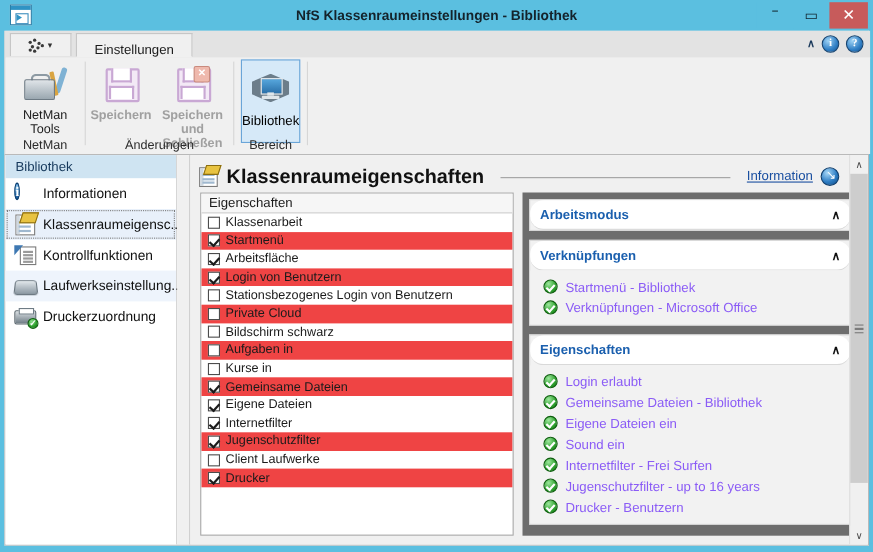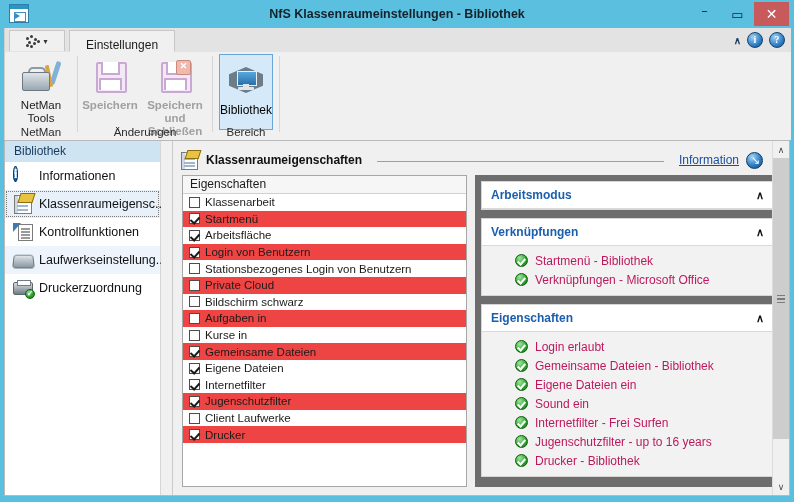--- a/index.html
+++ b/index.html
@@ -170,21 +170,21 @@
      border:1px solid #0f5f0f;box-sizing:border-box;color:#fff;font-size:8px;line-height:8px;text-align:center;font-weight:bold;}
 
   
   #splitter{position:absolute;left:156px;top:0;width:12px;height:354px;background:#f0f0f0;
     border-right:1px solid #c9c9c9;box-sizing:border-box;}
 
   
   #main{position:absolute;left:168px;top:0;right:0;height:354px;background:#f0f0f0;overflow:hidden;}
   #main-header{position:absolute;left:8px;top:8px;right:26px;height:22px;display:flex;align-items:center;gap:7px;}
   .ic-doc2{width:18px;height:18px;position:relative;flex:0 0 18px;}
-  #main-title{font-weight:bold;font-size:12px;color:#111;white-space:nowrap;}
+  #main-title{font-weight:bold;font-size:18px;color:#111;white-space:nowrap;}
   #title-rule{flex:1 1 auto;height:1px;background:#9f9f9f;margin:0 8px;position:relative;top:1px;}
   #info-link{color:#1a4fa0;text-decoration:underline;font-size:12px;white-space:nowrap;}
   #info-badge{width:17px;height:17px;border-radius:50%;flex:0 0 17px;
      background:radial-gradient(circle at 35% 28%, #a8d8f7 0%, #2f7ec4 55%, #0f4a86 100%);
      border:1px solid #0d3c6b;box-sizing:border-box;position:relative;}
   #info-badge .ar{position:absolute;left:4px;top:3px;width:8px;height:8px;color:#fff;font-size:11px;line-height:8px;}
 
   
   #listbox{
     position:absolute;left:9px;top:34px;width:285px;height:312px;
@@ -197,25 +197,25 @@
   .lrow{height:16.6px;display:flex;align-items:center;gap:5px;padding-left:6px;font-size:11.5px;color:#1b1b1b;box-sizing:border-box;}
   .lrow.alt{background:#ef4444;}
   .cb{width:11px;height:11px;border:1px solid #4c4c4c;background:#fff;box-sizing:border-box;position:relative;flex:0 0 11px;}
   .cb.on:after{content:"";position:absolute;left:2px;top:1px;width:4px;height:7px;
     border-right:2px solid #1b1b1b;border-bottom:2px solid #1b1b1b;transform:rotate(42deg);}
 
   
   #rightpanel{position:absolute;left:302px;top:34px;right:9px;bottom:8px;background:#6d6d6d;padding:6px;box-sizing:border-box;}
   .acc{background:#f2f2f2;margin-bottom:8px;border:1px solid #d6d6d6;box-sizing:border-box;}
   .acc-head{height:26px;background:#ffffff;border-bottom:1px solid #d9d9d9;display:flex;align-items:center;
-    padding:0 9px;justify-content:space-between;}
+    padding:0 9px;justify-content:space-between;border-radius:12px;}
   .acc-title{font-weight:bold;font-size:12px;color:#1a5fae;}
   .acc-chev{font-size:11px;color:#111;font-weight:bold;}
   .acc-body{padding:5px 0 6px 0;background:#f2f2f2;}
-  .acc-row{height:19px;display:flex;align-items:center;gap:7px;padding-left:12px;font-size:12px;color:#be185d;margin-left:21px;}
+  .acc-row{height:19px;display:flex;align-items:center;gap:7px;padding-left:12px;font-size:12px;color:#8b5cf6;}
   .ok{width:13px;height:13px;border-radius:50%;flex:0 0 13px;position:relative;
      background:radial-gradient(circle at 34% 28%, #9ee89e 0%, #35a635 55%, #117a11 100%);
      border:1px solid #0d5d0d;box-sizing:border-box;}
   .ok:after{content:"";position:absolute;left:3px;top:2px;width:3px;height:6px;
      border-right:2px solid #fff;border-bottom:2px solid #fff;transform:rotate(42deg);}
 
   
   #vscroll{position:absolute;right:0;top:0;width:17px;height:354px;background:#f0f0f0;border-left:1px solid #dcdcdc;box-sizing:border-box;}
   .sb-btn{position:absolute;left:0;width:16px;height:17px;background:#f0f0f0;display:flex;align-items:center;justify-content:center;font-size:9px;color:#4a4a4a;}
   #sb-up{top:0;}
@@ -532,21 +532,21 @@
             <div class="acc-row">
                 <span class="ok"></span>
                 <span>Internetfilter - Frei Surfen</span>
               </div>
             <div class="acc-row">
                 <span class="ok"></span>
                 <span>Jugenschutzfilter - up to 16 years</span>
               </div>
             <div class="acc-row">
                 <span class="ok"></span>
-                <span>Drucker - Bibliothek</span>
+                <span>Drucker - Benutzern</span>
               </div>
           </div>
         </div>
 
       </div>
 
       <div id="vscroll">
         <div class="sb-btn" id="sb-up">
             <span>∧</span>
           </div>

